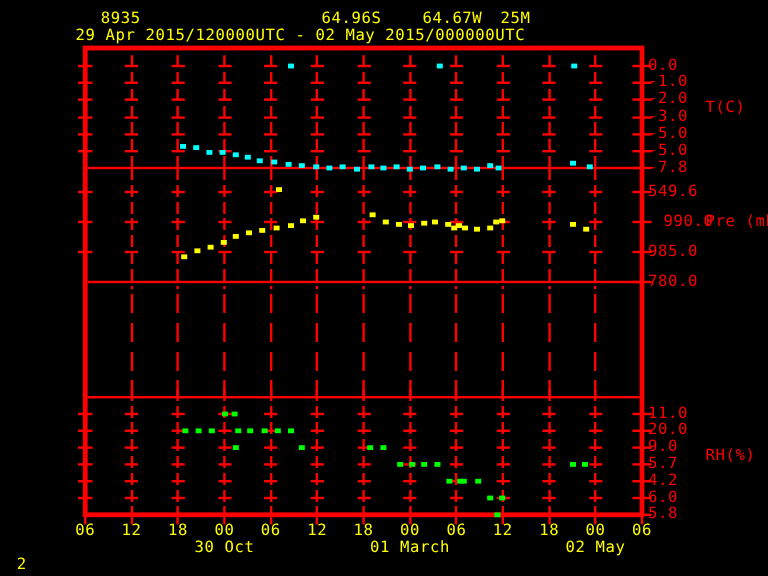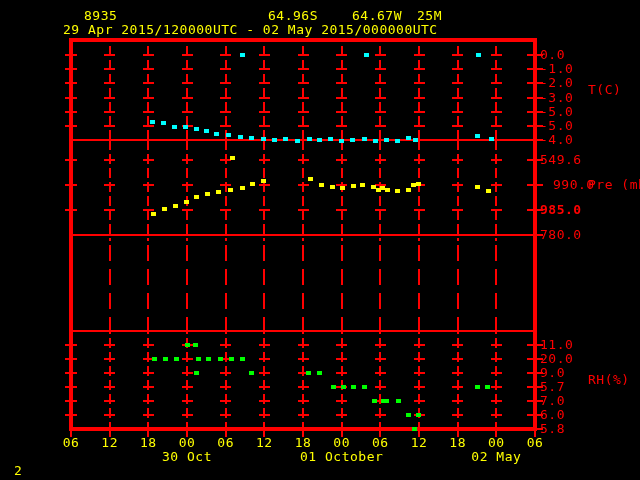--- a/index.html
+++ b/index.html
@@ -166,21 +166,21 @@
       <div style="position: absolute; left: 297.5px; top: 124.834px; width: 11px; height: 2px; background: rgb(255, 0, 0);"></div>
       <div style="position: absolute; left: 336.167px; top: 124.834px; width: 11px; height: 2px; background: rgb(255, 0, 0);"></div>
       <div style="position: absolute; left: 374.834px; top: 124.834px; width: 11px; height: 2px; background: rgb(255, 0, 0);"></div>
       <div style="position: absolute; left: 413.5px; top: 124.834px; width: 11px; height: 2px; background: rgb(255, 0, 0);"></div>
       <div style="position: absolute; left: 452.167px; top: 124.834px; width: 11px; height: 2px; background: rgb(255, 0, 0);"></div>
       <div style="position: absolute; left: 490.834px; top: 124.834px; width: 11px; height: 2px; background: rgb(255, 0, 0);"></div>
       <div style="position: absolute; left: 65px; top: 124.834px; width: 12px; height: 2px; background: rgb(255, 0, 0);"></div>
       <div style="position: absolute; left: 527px; top: 124.834px; width: 16px; height: 2px; background: rgb(255, 0, 0);"></div>
       <span class="t red ylab" style="left: 540px; top: 118.834px;">-5.0</span>
       <div style="position: absolute; left: 527px; top: 139px; width: 16px; height: 2px; background: rgb(255, 0, 0);"></div>
-      <span class="t red ylab" style="left: 540px; top: 133px;">-4.0</span>
+      <span class="t red ylab" style="left: 540px; top: 133px;">-7.8</span>
       <span class="t red" style="left: 588px; top: 83px;">T(C)</span>
       <div style="position: absolute; left: 149.7px; top: 120.292px; width: 5px; height: 4px; background: rgb(0, 255, 255);"></div>
       <div style="position: absolute; left: 160.656px; top: 121px; width: 5px; height: 4px; background: rgb(0, 255, 255);"></div>
       <div style="position: absolute; left: 171.611px; top: 125.25px; width: 5px; height: 4px; background: rgb(0, 255, 255);"></div>
       <div style="position: absolute; left: 183.211px; top: 124.542px; width: 5px; height: 4px; background: rgb(0, 255, 255);"></div>
       <div style="position: absolute; left: 194.167px; top: 127.375px; width: 5px; height: 4px; background: rgb(0, 255, 255);"></div>
       <div style="position: absolute; left: 203.833px; top: 128.792px; width: 5px; height: 4px; background: rgb(0, 255, 255);"></div>
       <div style="position: absolute; left: 213.5px; top: 131.625px; width: 5px; height: 4px; background: rgb(0, 255, 255);"></div>
       <div style="position: absolute; left: 226.389px; top: 133.042px; width: 5px; height: 4px; background: rgb(0, 255, 255);"></div>
       <div style="position: absolute; left: 237.989px; top: 135.167px; width: 5px; height: 4px; background: rgb(0, 255, 255);"></div>
@@ -239,21 +239,21 @@
       <div style="position: absolute; left: 220.167px; top: 209px; width: 11px; height: 2px; background: rgb(255, 0, 0);"></div>
       <div style="position: absolute; left: 258.833px; top: 209px; width: 11px; height: 2px; background: rgb(255, 0, 0);"></div>
       <div style="position: absolute; left: 297.5px; top: 209px; width: 11px; height: 2px; background: rgb(255, 0, 0);"></div>
       <div style="position: absolute; left: 336.167px; top: 209px; width: 11px; height: 2px; background: rgb(255, 0, 0);"></div>
       <div style="position: absolute; left: 374.834px; top: 209px; width: 11px; height: 2px; background: rgb(255, 0, 0);"></div>
       <div style="position: absolute; left: 413.5px; top: 209px; width: 11px; height: 2px; background: rgb(255, 0, 0);"></div>
       <div style="position: absolute; left: 452.167px; top: 209px; width: 11px; height: 2px; background: rgb(255, 0, 0);"></div>
       <div style="position: absolute; left: 490.834px; top: 209px; width: 11px; height: 2px; background: rgb(255, 0, 0);"></div>
       <div style="position: absolute; left: 65px; top: 209px; width: 12px; height: 2px; background: rgb(255, 0, 0);"></div>
       <div style="position: absolute; left: 527px; top: 209px; width: 16px; height: 2px; background: rgb(255, 0, 0);"></div>
-      <span class="t red ylab" style="left: 540px; top: 203px; font-weight: bold;">985.0</span>
+      <span class="t red ylab" style="left: 540px; top: 203px;">985.0</span>
       <div style="position: absolute; left: 527px; top: 234px; width: 16px; height: 2px; background: rgb(255, 0, 0);"></div>
       <span class="t red ylab" style="left: 540px; top: 228px;">780.0</span>
       <span class="t red" style="left: 588px; top: 178px;">Pre (mb)</span>
       <div style="position: absolute; left: 150.989px; top: 212px; width: 5px; height: 4px; background: rgb(255, 255, 0);"></div>
       <div style="position: absolute; left: 161.944px; top: 207px; width: 5px; height: 4px; background: rgb(255, 255, 0);"></div>
       <div style="position: absolute; left: 172.9px; top: 204px; width: 5px; height: 4px; background: rgb(255, 255, 0);"></div>
       <div style="position: absolute; left: 183.856px; top: 200px; width: 5px; height: 4px; background: rgb(255, 255, 0);"></div>
       <div style="position: absolute; left: 194.167px; top: 195px; width: 5px; height: 4px; background: rgb(255, 255, 0);"></div>
       <div style="position: absolute; left: 205.122px; top: 192px; width: 5px; height: 4px; background: rgb(255, 255, 0);"></div>
       <div style="position: absolute; left: 216.078px; top: 189.5px; width: 5px; height: 4px; background: rgb(255, 255, 0);"></div>
@@ -340,21 +340,21 @@
       <div style="position: absolute; left: 220.167px; top: 400px; width: 11px; height: 2px; background: rgb(255, 0, 0);"></div>
       <div style="position: absolute; left: 258.833px; top: 400px; width: 11px; height: 2px; background: rgb(255, 0, 0);"></div>
       <div style="position: absolute; left: 297.5px; top: 400px; width: 11px; height: 2px; background: rgb(255, 0, 0);"></div>
       <div style="position: absolute; left: 336.167px; top: 400px; width: 11px; height: 2px; background: rgb(255, 0, 0);"></div>
       <div style="position: absolute; left: 374.834px; top: 400px; width: 11px; height: 2px; background: rgb(255, 0, 0);"></div>
       <div style="position: absolute; left: 413.5px; top: 400px; width: 11px; height: 2px; background: rgb(255, 0, 0);"></div>
       <div style="position: absolute; left: 452.167px; top: 400px; width: 11px; height: 2px; background: rgb(255, 0, 0);"></div>
       <div style="position: absolute; left: 490.834px; top: 400px; width: 11px; height: 2px; background: rgb(255, 0, 0);"></div>
       <div style="position: absolute; left: 65px; top: 400px; width: 12px; height: 2px; background: rgb(255, 0, 0);"></div>
       <div style="position: absolute; left: 527px; top: 400px; width: 16px; height: 2px; background: rgb(255, 0, 0);"></div>
-      <span class="t red ylab" style="left: 540px; top: 394px;">7.0</span>
+      <span class="t red ylab" style="left: 540px; top: 394px;">4.2</span>
       <div style="position: absolute; left: 104.167px; top: 414px; width: 11px; height: 2px; background: rgb(255, 0, 0);"></div>
       <div style="position: absolute; left: 142.833px; top: 414px; width: 11px; height: 2px; background: rgb(255, 0, 0);"></div>
       <div style="position: absolute; left: 181.5px; top: 414px; width: 11px; height: 2px; background: rgb(255, 0, 0);"></div>
       <div style="position: absolute; left: 220.167px; top: 414px; width: 11px; height: 2px; background: rgb(255, 0, 0);"></div>
       <div style="position: absolute; left: 258.833px; top: 414px; width: 11px; height: 2px; background: rgb(255, 0, 0);"></div>
       <div style="position: absolute; left: 297.5px; top: 414px; width: 11px; height: 2px; background: rgb(255, 0, 0);"></div>
       <div style="position: absolute; left: 336.167px; top: 414px; width: 11px; height: 2px; background: rgb(255, 0, 0);"></div>
       <div style="position: absolute; left: 374.834px; top: 414px; width: 11px; height: 2px; background: rgb(255, 0, 0);"></div>
       <div style="position: absolute; left: 413.5px; top: 414px; width: 11px; height: 2px; background: rgb(255, 0, 0);"></div>
       <div style="position: absolute; left: 452.167px; top: 414px; width: 11px; height: 2px; background: rgb(255, 0, 0);"></div>
@@ -399,18 +399,18 @@
       <span class="t yellow xlab" style="left: 225.667px; top: 436px;">06</span>
       <span class="t yellow xlab" style="left: 264.333px; top: 436px;">12</span>
       <span class="t yellow xlab" style="left: 303px; top: 436px;">18</span>
       <span class="t yellow xlab" style="left: 341.667px; top: 436px;">00</span>
       <span class="t yellow xlab" style="left: 380.334px; top: 436px;">06</span>
       <span class="t yellow xlab" style="left: 419px; top: 436px;">12</span>
       <span class="t yellow xlab" style="left: 457.667px; top: 436px;">18</span>
       <span class="t yellow xlab" style="left: 496.334px; top: 436px;">00</span>
       <span class="t yellow xlab" style="left: 535px; top: 436px;">06</span>
       <span class="t yellow xlab" style="left: 187px; top: 450px;">30 Oct</span>
-      <span class="t yellow xlab" style="left: 341.667px; top: 450px;">01 October</span>
+      <span class="t yellow xlab" style="left: 341.667px; top: 450px;">01 March</span>
       <span class="t yellow xlab" style="left: 496.334px; top: 450px;">02 May</span>
     </div>
 
   <span class="t yellow" style="left:14px;top:464px">2</span>
 </div>
 
 </body></html>

